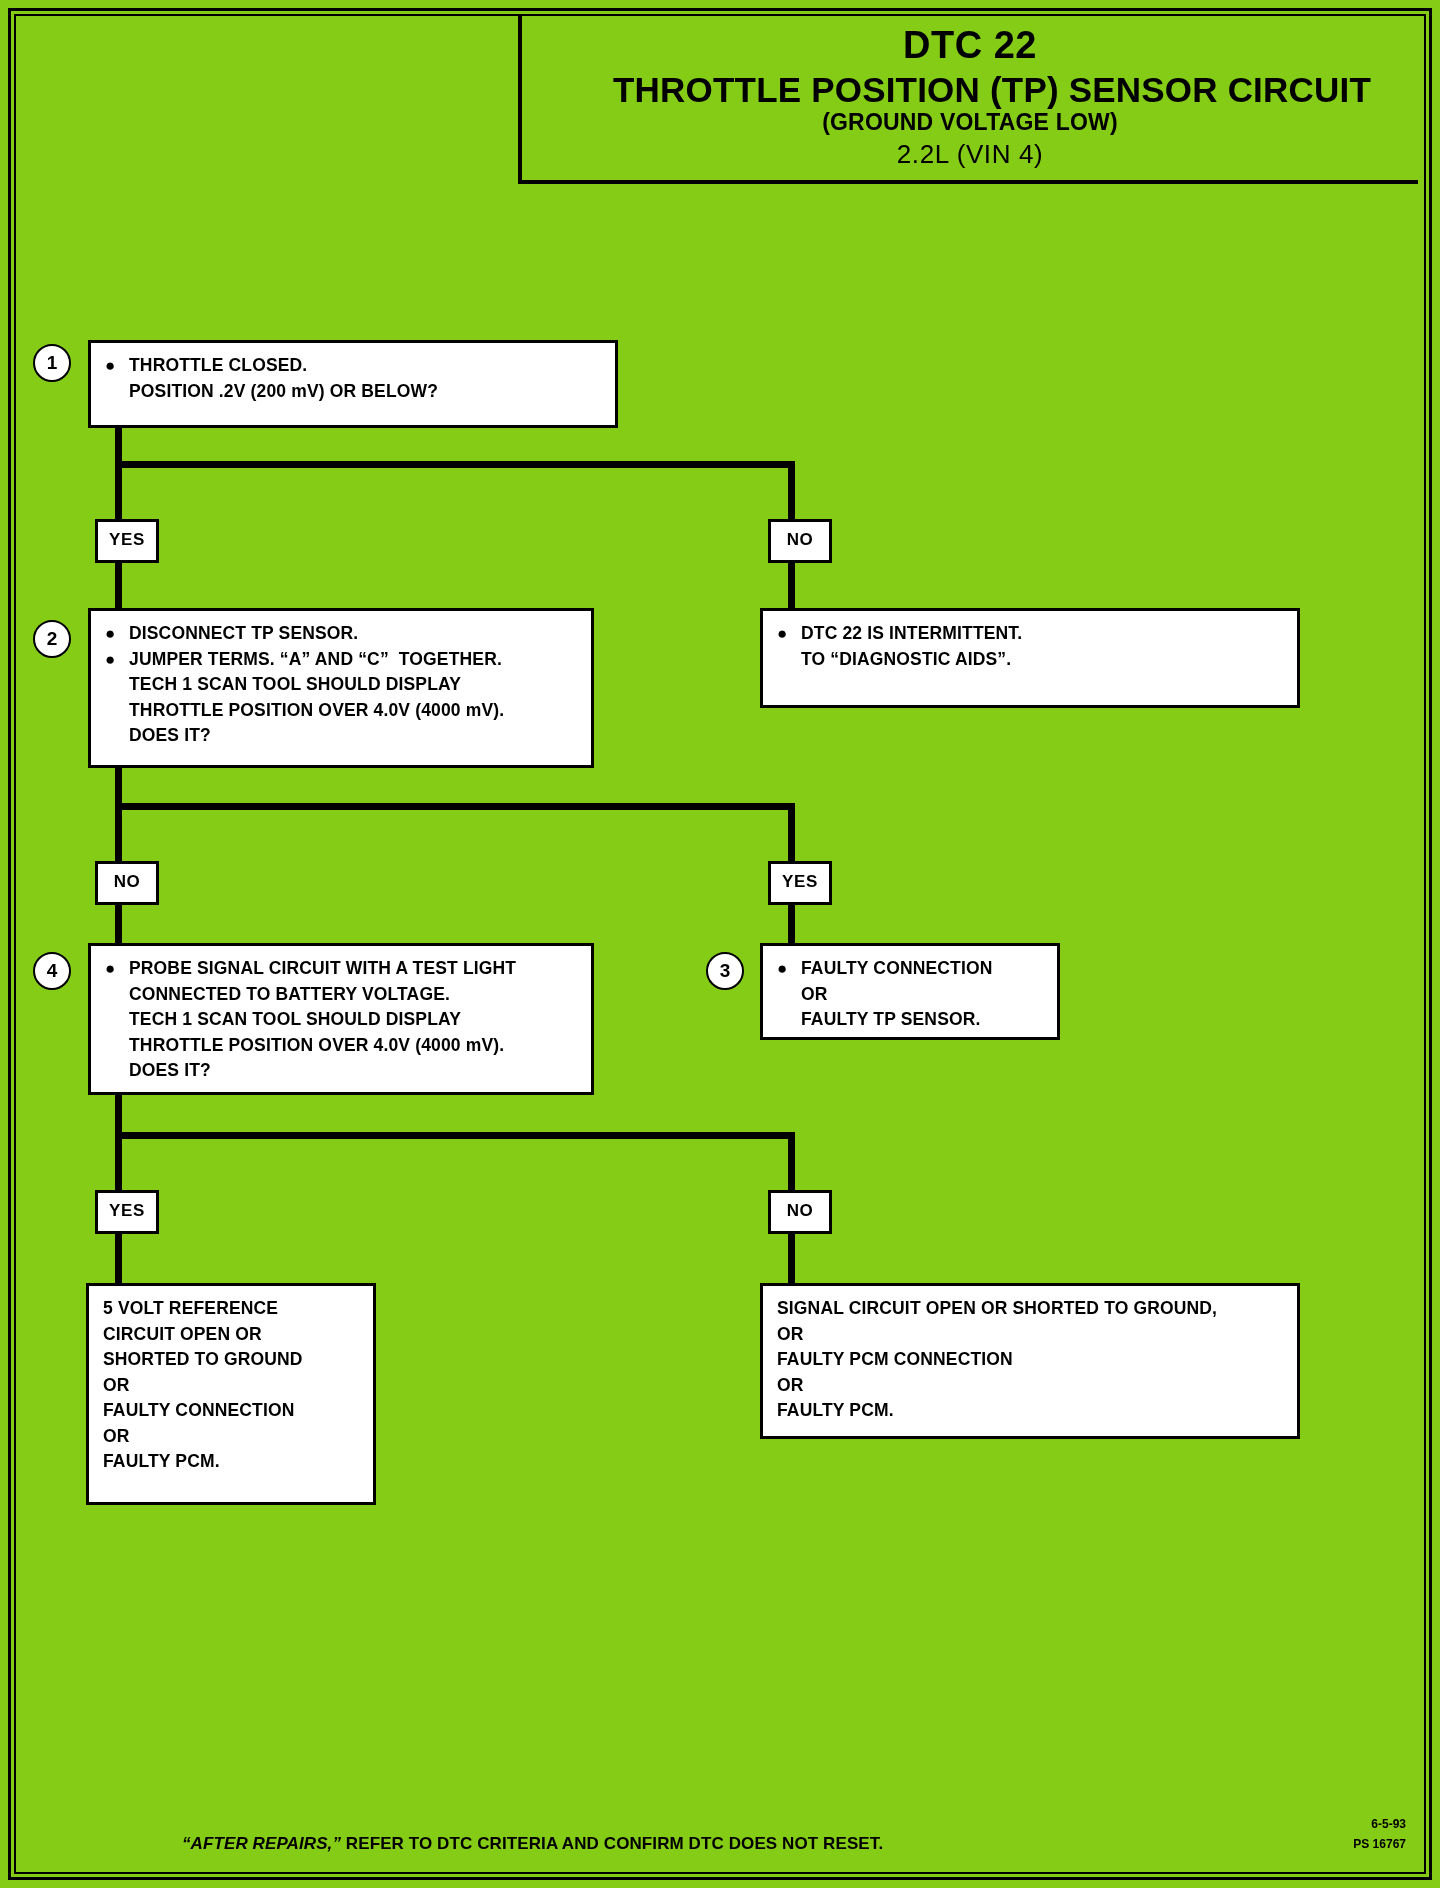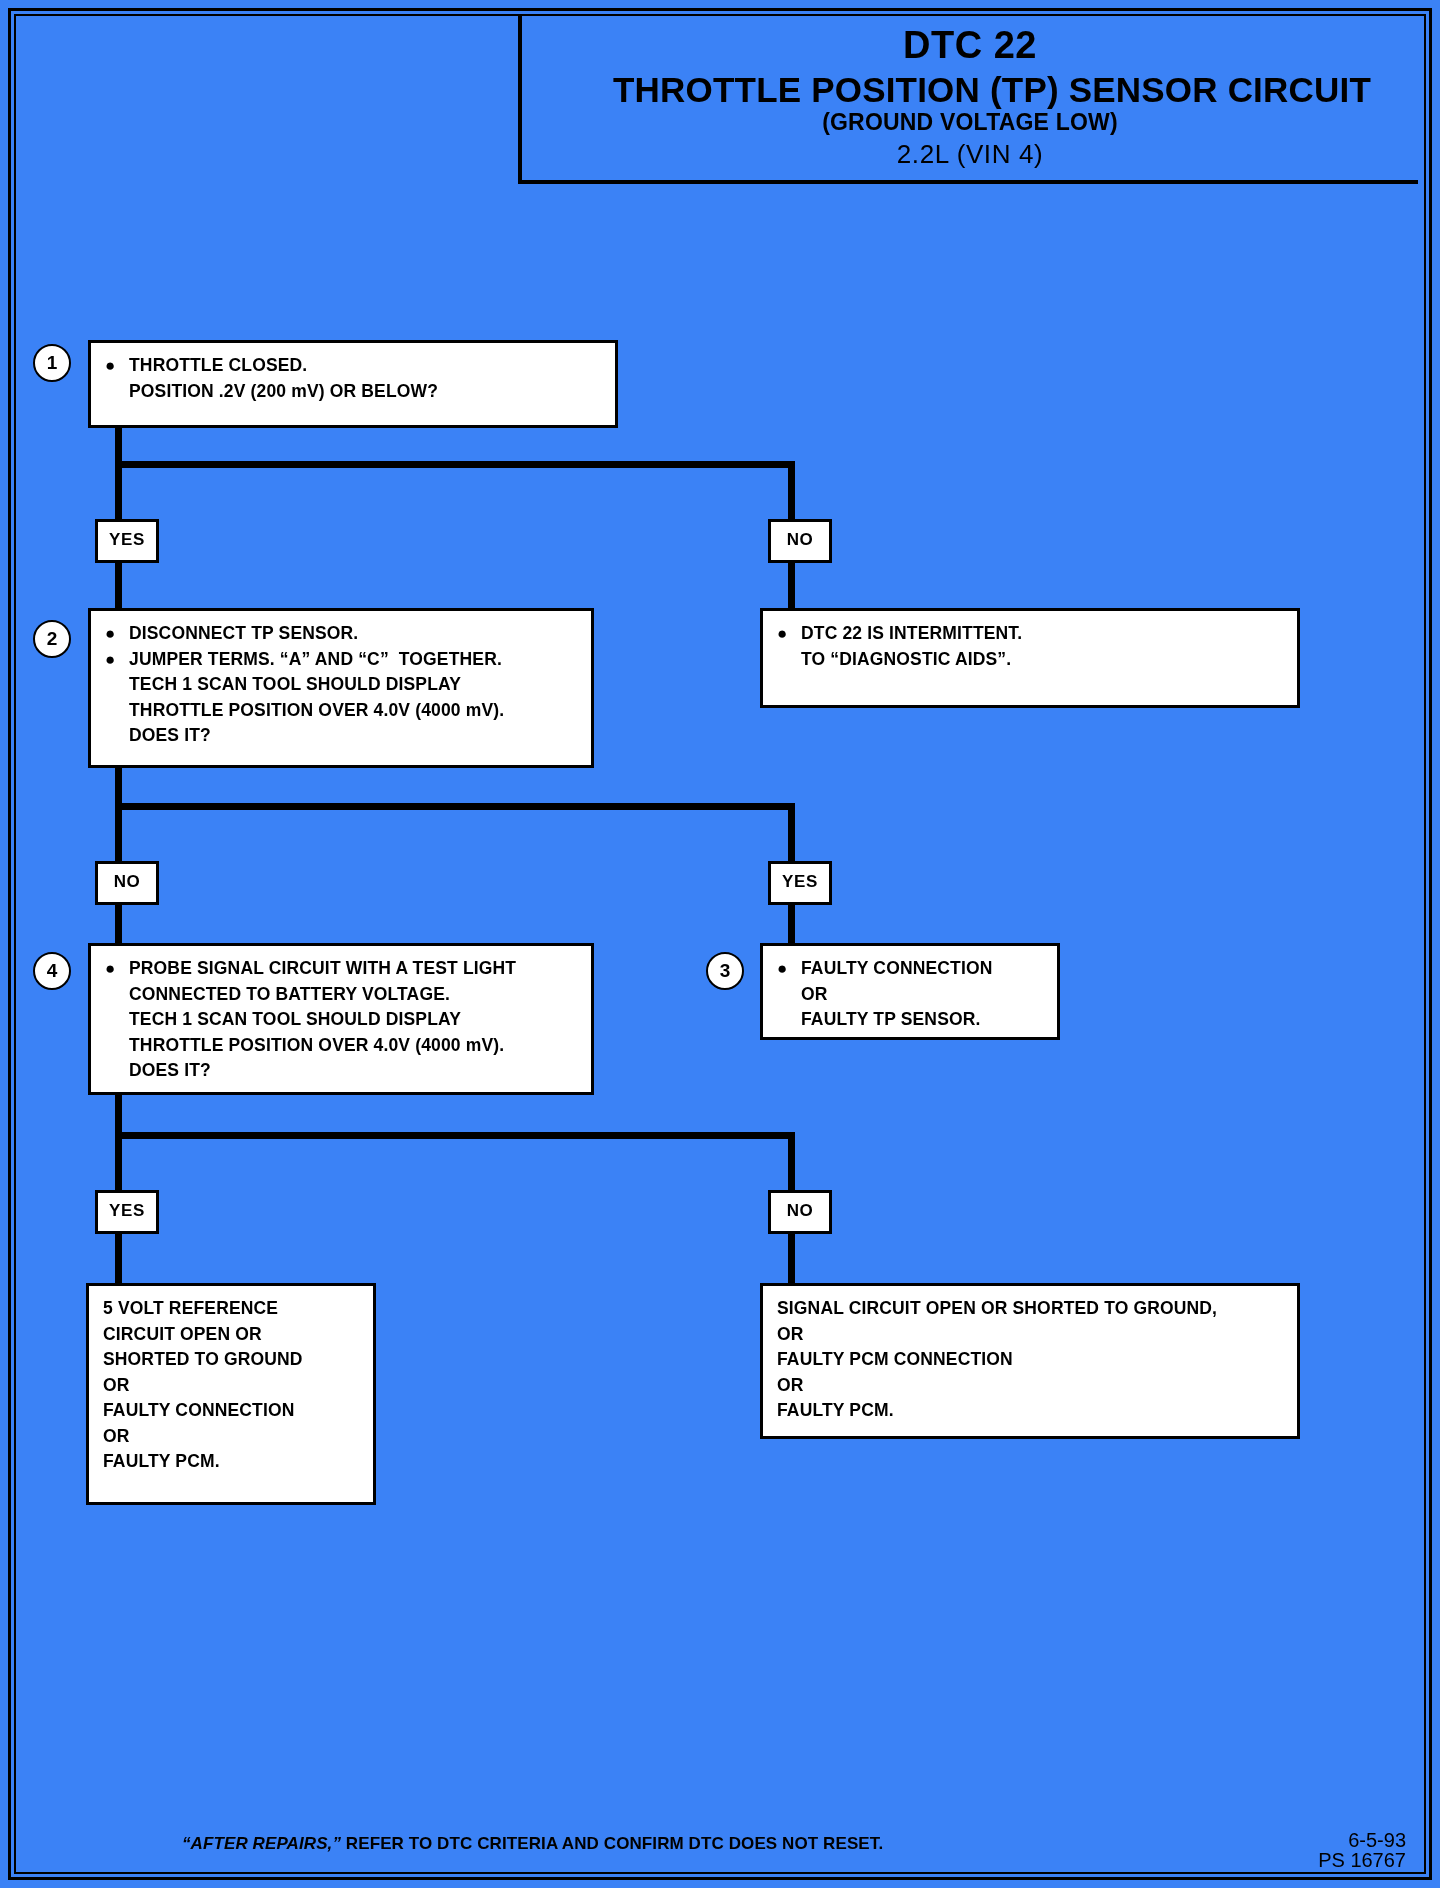--- a/index.html
+++ b/index.html
@@ -4,21 +4,21 @@
 <style>
   html,body{margin:0;padding:0;background:#ffffff;}
   body{
     font-family:"Liberation Sans", sans-serif;
     -webkit-font-smoothing:none;
   }
   #page{
     position:relative;
     width:1440px;
     height:1888px;
-    background:#3b82f6;
+    background:#84cc16;
     overflow:hidden;
   }
   
   #outer-border{
     position:absolute;
     left:8px; top:8px;
     width:1424px; height:1872px;
     border:3px solid #000;
     box-sizing:border-box;
   }
@@ -149,24 +149,23 @@
     font-weight:bold;
     letter-spacing:0.1px;
     white-space:nowrap;
   }
   #footer-note .ital{ font-style:italic; }
   #stamp{
     position:absolute;
     right:34px;
     top:1814px;
     text-align:right;
-    font-size:20px;
-    font-weight:normal;
+    font-size:12px;
+    font-weight:bold;
     line-height:20px;
-    margin-top:16px;
   }
 </style>
 </head>
 <body>
 
 <div id="page">
 
   <div id="outer-border"></div>
   <div id="inner-border"></div>
 

